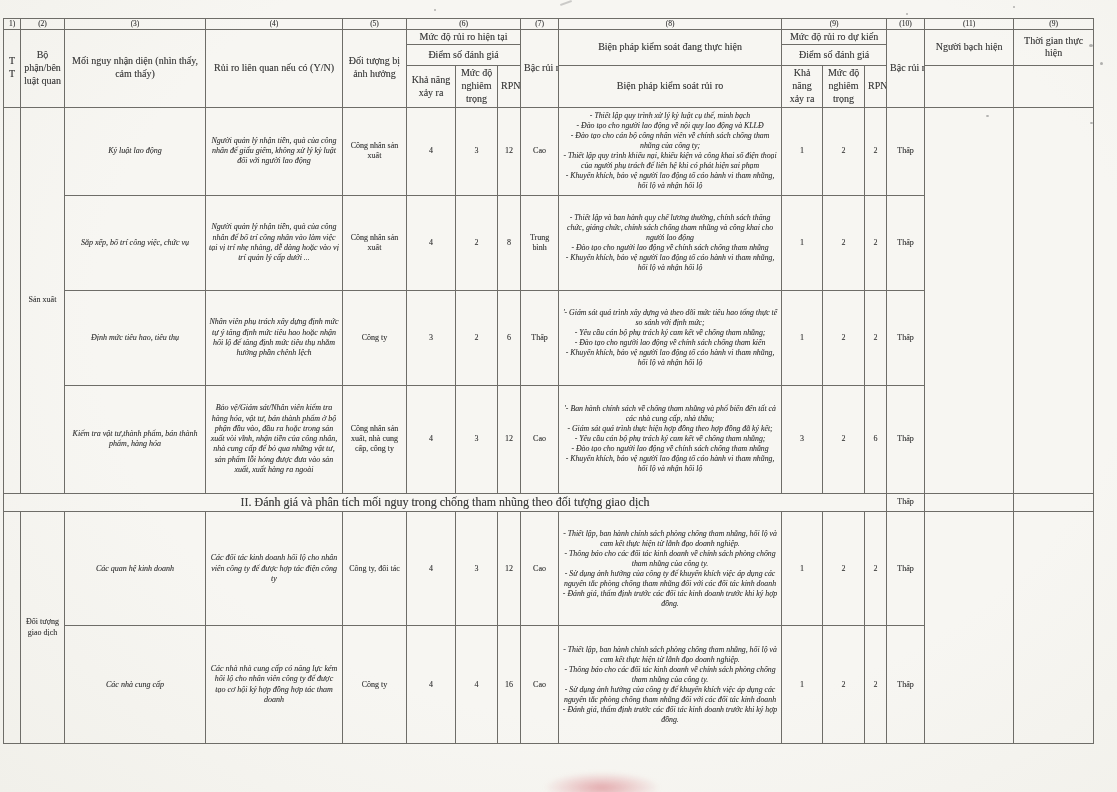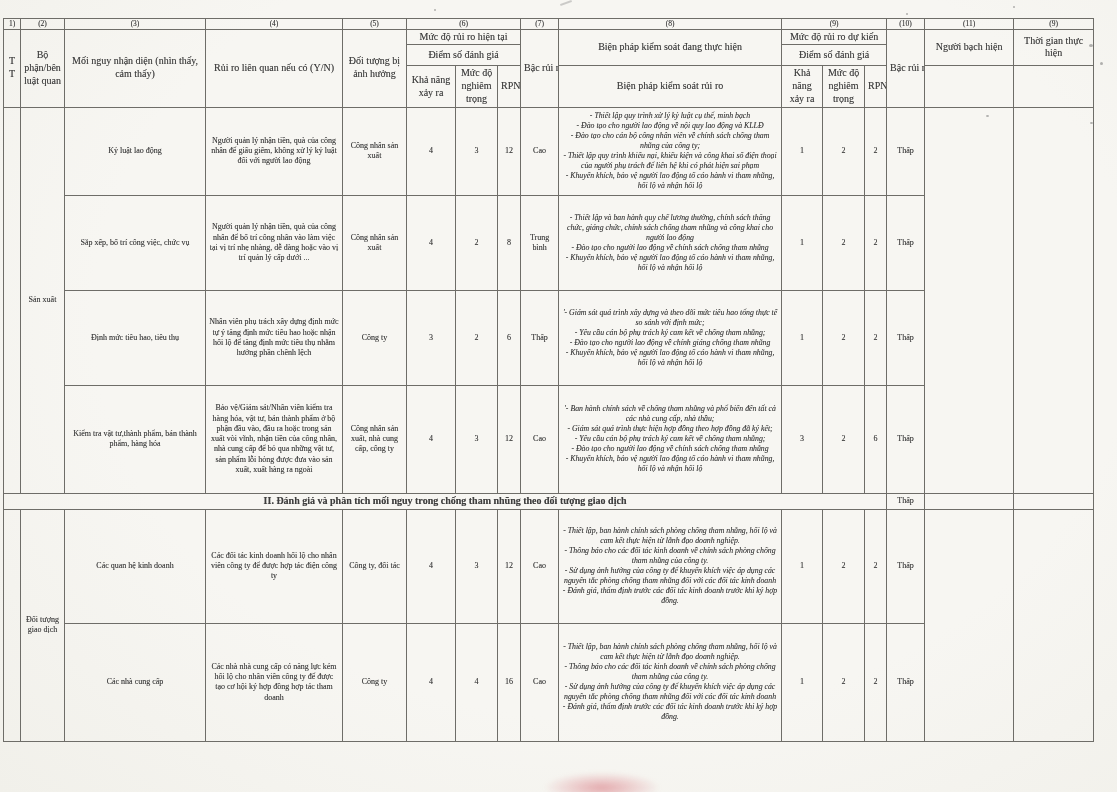--- a/index.html
+++ b/index.html
@@ -22,24 +22,24 @@
   }
   table.risk td{
     border:1px solid #6e6d68;
     padding:1px 3px;
     vertical-align:middle;
     text-align:center;
     overflow:hidden;
   }
   td.hl{font-size:10px;}
   td.nowrap{white-space:nowrap;}
-  td.left{text-align:left;}
+  td.left{text-align:left;font-style:italic;}
   td.pre{white-space:pre-line;text-align:left;font-style:italic;}
   td.controls{font-size:7.8px;padding:2px 4px;}
-  td.secTitle{text-align:left;font-weight:bold;font-size:10px;padding-left:2px;white-space:nowrap;}
+  td.secTitle{text-align:left;font-weight:normal;font-size:12px;padding-left:2px;white-space:nowrap;}
   tr.h1{height:10px;} tr.h1 td{font-size:7.5px;padding:0 1px;}
   tr.h2{height:13px;}
   tr.h3{height:21px;}
   tr.h4{height:38px;}
   tr.r1{height:88px;}
   tr.r2{height:95px;}
   tr.r3{height:95px;}
   tr.r4{height:108px;}
   tr.sec{height:16px;}
   tr.r5{height:114px;}
@@ -170,21 +170,21 @@
     <tr class="r3">
       <td class="left">Định mức tiêu hao, tiêu thụ</td>
       <td class="left">Nhân viên phụ trách xây dựng định mức tự ý tăng định mức tiêu hao hoặc nhận hối lộ để tăng định mức tiêu thụ nhằm hưởng phần chênh lệch</td>
       <td>Công ty</td>
       <td>3</td>
       <td>2</td>
       <td>6</td>
       <td>Thấp</td>
       <td class="pre controls">'- Giám sát quá trình xây dựng và theo dõi mức tiêu hao tổng thực tế so sánh với  định mức;
 - Yêu cầu cán bộ phụ trách ký cam kết về chống tham nhũng;
-- Đào tạo cho người lao động về chính giáng chống tham nhũng
+- Đào tạo cho người lao động về chính sách chống tham kiến
 - Khuyến khích, bảo vệ người lao động tố cáo hành vi tham nhũng, hối lộ và nhận hối lộ</td>
       <td>1</td>
       <td>2</td>
       <td>2</td>
       <td>Thấp</td>
     </tr>
 
     <tr class="r4">
       <td class="left">Kiểm tra vật tư,thành phẩm, bán thành phẩm, hàng hóa</td>
       <td class="left">Bảo vệ/Giám sát/Nhân viên kiểm tra hàng hóa, vật tư, bán thành phẩm ở bộ phận đầu vào, đầu ra hoặc trong sản xuất vòi vĩnh, nhận tiền của công nhân, nhà cung cấp để bỏ qua những vật tư, sản phẩm lỗi hỏng được đưa vào sản xuất, xuất hàng ra ngoài</td>

